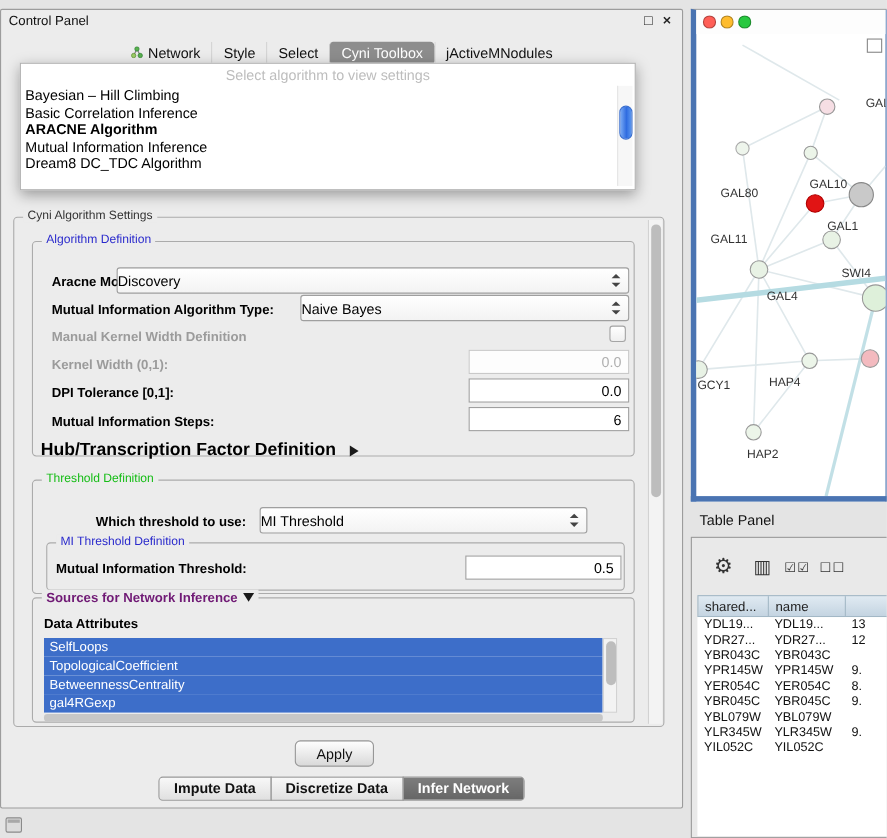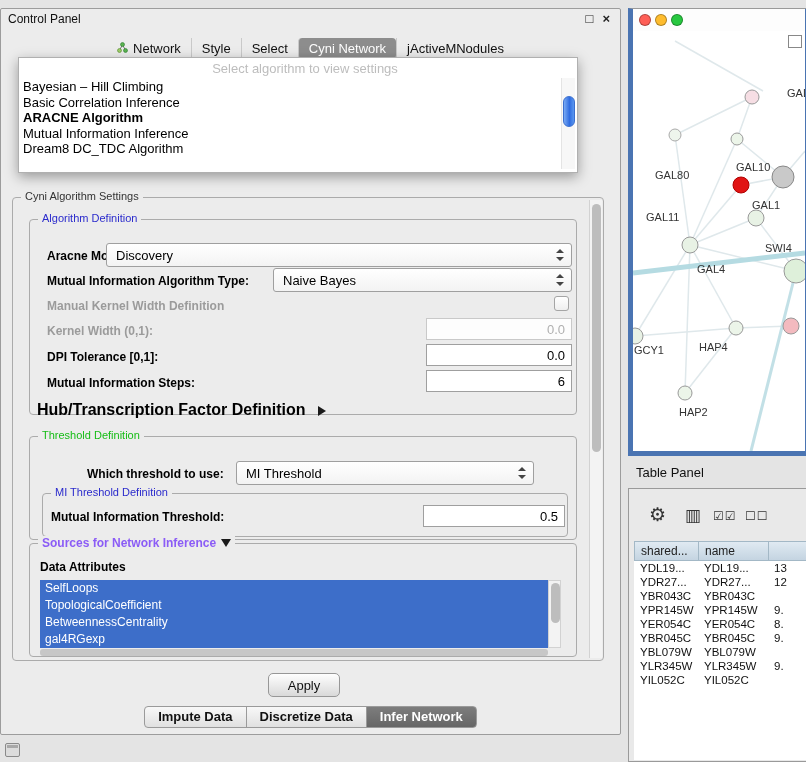--- a/index.html
+++ b/index.html
@@ -25,28 +25,28 @@
     display: flex; align-items: center; gap: 5px; border-radius: 4px; white-space: nowrap; }
   .tab + .tab { border-left: 1px solid #c9c9c9; border-top-left-radius: 0; border-bottom-left-radius: 0; }
   .tab.selected { background: #8d8d8d; color: #fff; border-radius: 4px; }
 
   
   .fieldset { position: absolute; border: 1px solid #ababab; border-radius: 4px; }
   .legend { position: absolute; top: -8px; left: 8px; background: #ececec;
     padding: 0 4px; font-size: 11px; color: #333; white-space: nowrap; }
   .legend.blue  { color: var(--section-blue); }
   .legend.green { color: var(--section-green); }
-  .legend.srcs  { font-size: 12px; font-weight: bold; color: #8b5cf6; display: flex; align-items: center; gap: 5px; }
+  .legend.srcs  { font-size: 12px; font-weight: bold; color: #701a75; display: flex; align-items: center; gap: 5px; }
 
   .flabel { position: absolute; font-size: 12px; font-weight: bold; color: #000; white-space: nowrap; }
   .flabel.disabled { color: #9b9b9b; }
 
   .combo { position: absolute; background: linear-gradient(#ffffff, #f3f3f3);
     border: 1px solid #9f9f9f; border-radius: 3px; font-size: 13px; color: #000;
-    display: flex; align-items: center; padding-left: 9px; }
+    display: flex; align-items: center; }
   .combo-arrows { position: absolute; right: 6px; top: 50%; transform: translateY(-50%);
     width: 9px; height: 12px; }
   .combo-arrows::before { content: ""; position: absolute; left: 0; top: 0;
     border-left: 4.5px solid transparent; border-right: 4.5px solid transparent;
     border-bottom: 4.5px solid #444; }
   .combo-arrows::after { content: ""; position: absolute; left: 0; bottom: 0;
     border-left: 4.5px solid transparent; border-right: 4.5px solid transparent;
     border-top: 4.5px solid #444; }
 
   .tfield { position: absolute; background: #fff; border: 1px solid #9f9f9f;
@@ -85,21 +85,21 @@
   .btab { height: 22px; line-height: 20px; padding: 0 13px; font-size: 13px; color: #111;
     background: linear-gradient(#f8f8f8, #e0e0e0); border: 1px solid #9a9a9a; margin-left: -1px;
     white-space: nowrap; font-weight: bold; }
   .btab:first-child { border-radius: 4px 0 0 4px; margin-left: 0; }
   .btab:last-child { border-radius: 0 4px 4px 0; }
   .btab.selected { background: linear-gradient(#7d7d7d, #666666); color: #fff; }
 
   
   #algo-popup { left: 17px; top: 48px; width: 560px; height: 116px; background: #fff;
     border: 1px solid #b0b0b0; box-shadow: 0 4px 12px rgba(0,0,0,0.35); z-index: 40; }
-  .popup-placeholder { position: absolute; top: 3px; left: 7px; width: 100%;
+  .popup-placeholder { position: absolute; top: 3px; left: 0; width: 100%;
     text-align: center; color: #bdbdbd; font-size: 13px; }
   .popup-items { position: absolute; top: 21px; left: 4px; right: 20px; }
   .popup-item { font-size: 13px; color: #000; height: 15.5px; line-height: 15.5px; white-space: nowrap; }
   .popup-item.bold { font-weight: bold; }
   .popup-scroll-track { position: absolute; right: 2px; top: 20px; bottom: 3px; width: 14px;
     background: #f7f7f7; border-left: 1px solid #e4e4e4; }
   .popup-scroll-thumb { position: absolute; left: 1px; top: 18px; width: 12px; height: 31px;
     border-radius: 6px; border: 1px solid #3a6fd0;
     background: linear-gradient(90deg, #79aaf4, #2f6ce0 55%, #5b97ef); }
 
@@ -162,21 +162,21 @@
           </svg></span>
         <span>Network</span>
       </div>
       <div class="tab">
         <span>Style</span>
       </div>
       <div class="tab">
         <span>Select</span>
       </div>
       <div class="tab selected">
-        <span>Cyni Network</span>
+        <span>Cyni Toolbox</span>
       </div>
       <div class="tab">
         <span>jActiveMNodules</span>
       </div>
     </div>
 
   <div class="fieldset" id="settings-box" style="left:11px; top:188px; width:592px; height:464px;">
     <span class="legend">Cyni Algorithm Settings</span>
 
     <div class="vscroll" style="right:1px; top:2px; bottom:2px; width:13px;">

